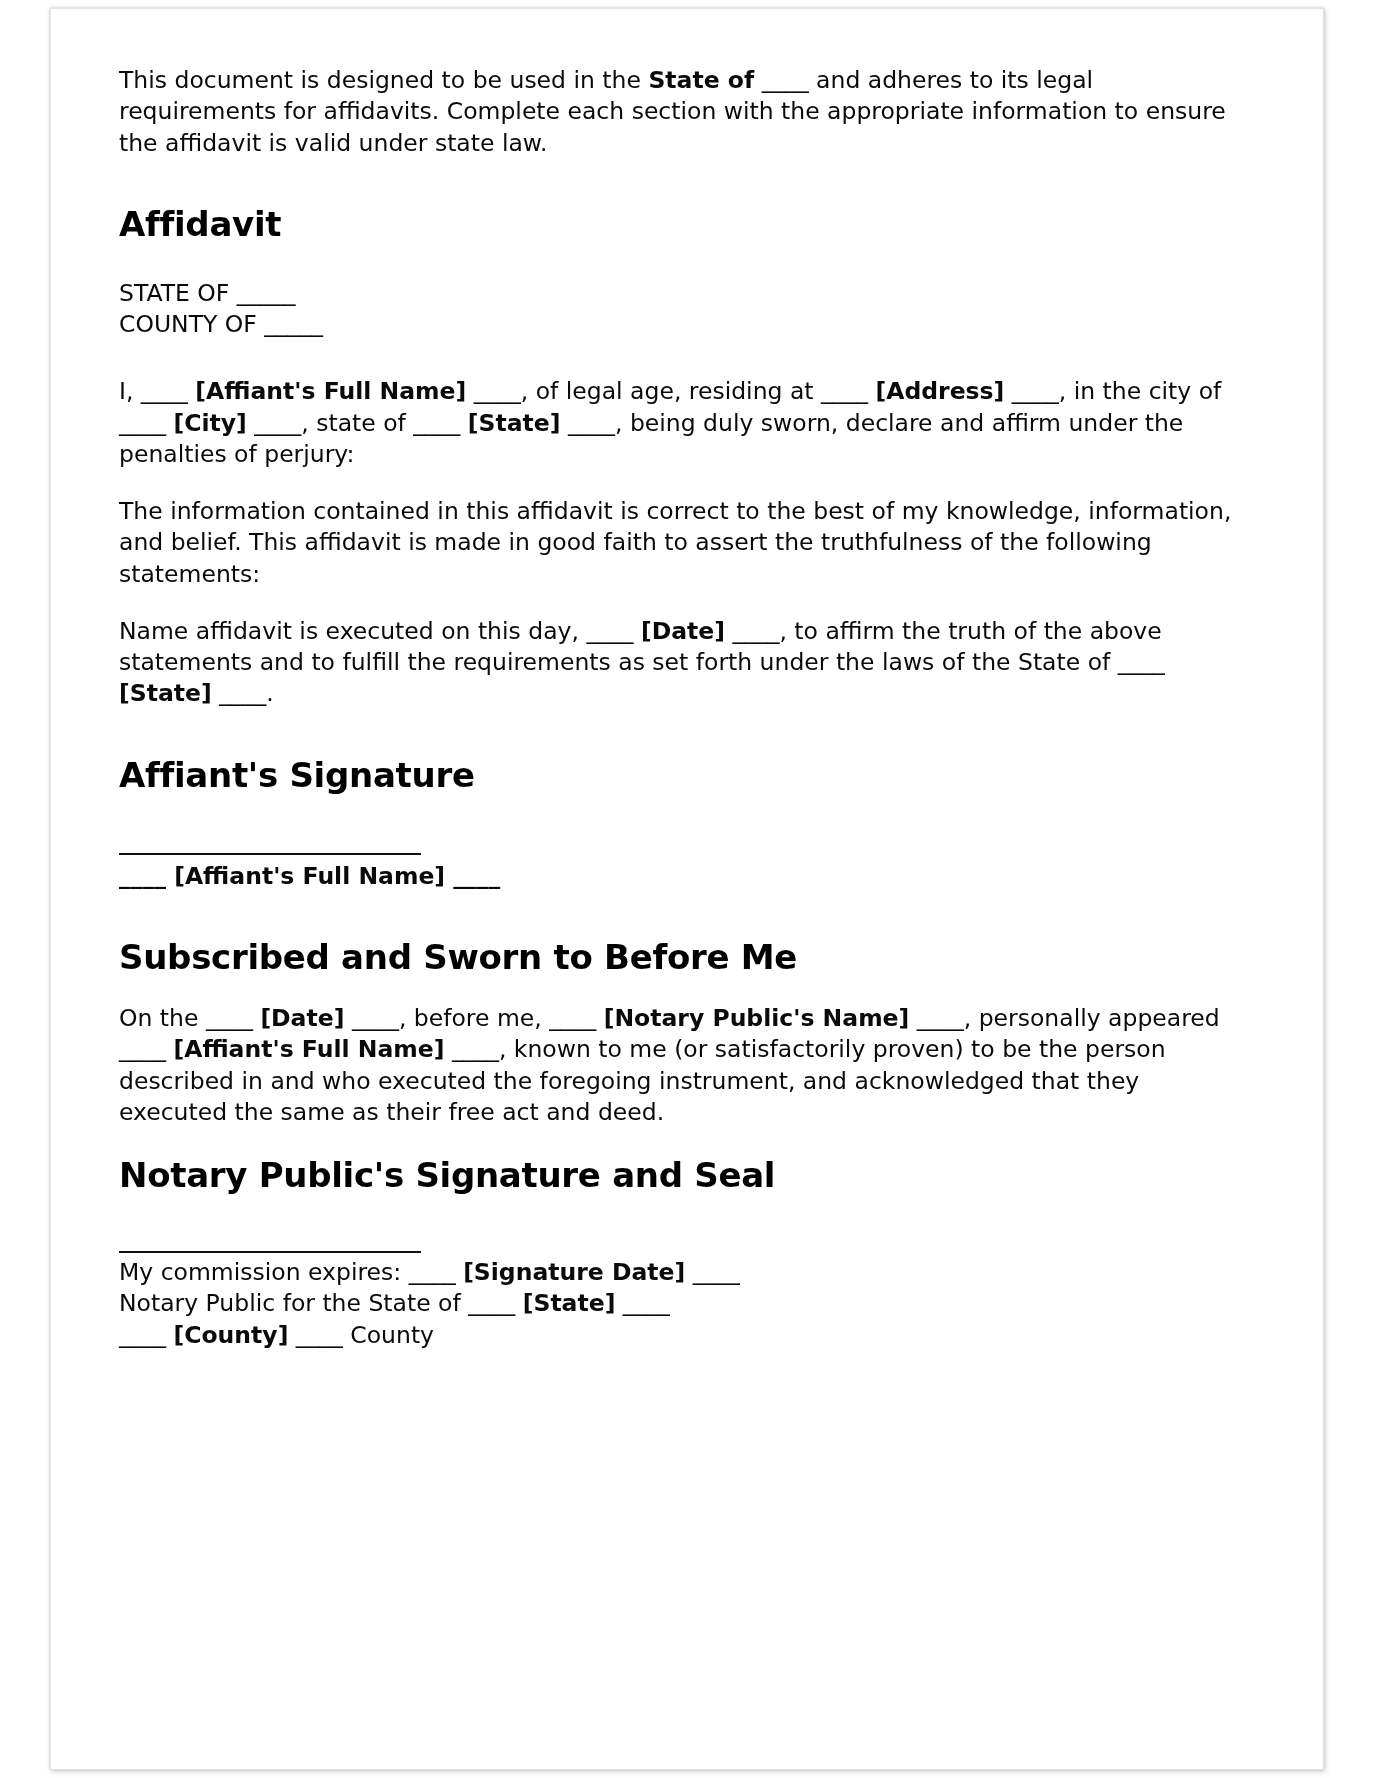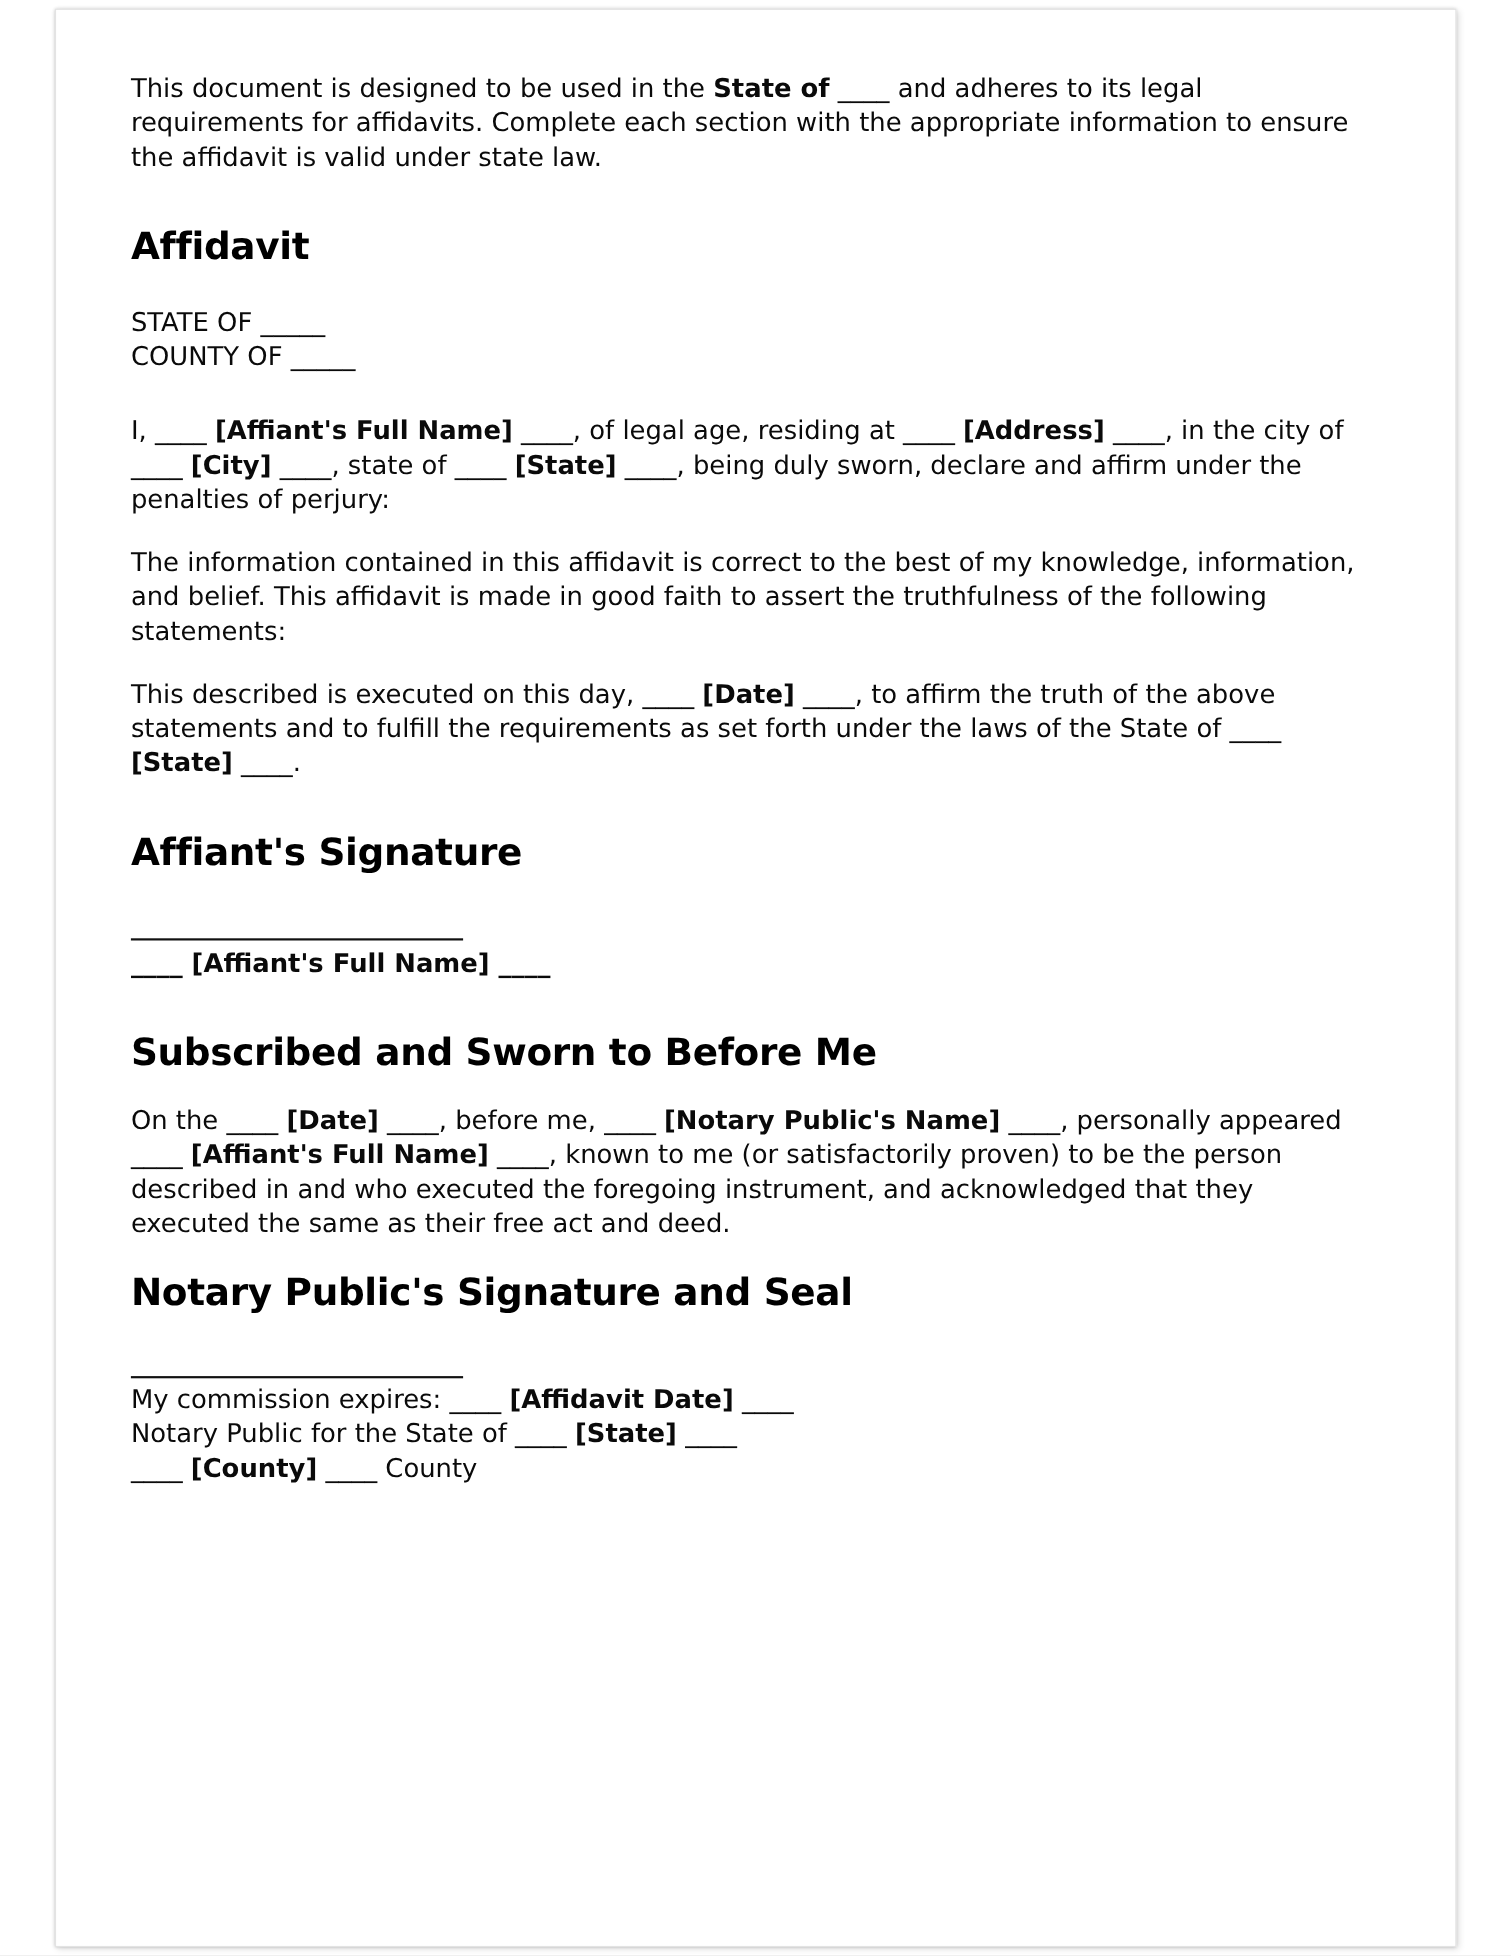--- a/index.html
+++ b/index.html
@@ -134,37 +134,37 @@
       <div class="plain-block">
         <div>STATE OF _____</div>
         <div>COUNTY OF _____</div>
       </div>
 
       <p class="body addr"><span>I, ____ </span><b>[Affiant's Full Name]</b><span> ____, of legal age, residing at ____ </span><b>[Address]</b><span> ____, in the city of ____ </span><b>[City]</b><span> ____, state of ____ </span><b>[State]</b><span> ____, being duly sworn, declare and affirm under the penalties of perjury:</span></p>
 
       <p class="body">The information contained in this affidavit is correct to the best of my knowledge, information, and belief. This affidavit is made in good faith to assert the truthfulness of the following statements:</p>
 
 
-      <p class="body"><span>This described is executed on this day, ____ </span><b>[Date]</b><span> ____, to affirm the truth of the above statements and to fulfill the requirements as set forth under the laws of the State of ____ </span><b>[State]</b><span> ____.</span></p>
+      <p class="body"><span>Name affidavit is executed on this day, ____ </span><b>[Date]</b><span> ____, to affirm the truth of the above statements and to fulfill the requirements as set forth under the laws of the State of ____ </span><b>[State]</b><span> ____.</span></p>
 
       <h2 class="section-title">Affiant's Signature</h2>
 
       <div class="sig-rule"></div>
 
       <div class="sig-name"><b>____ </b><b>[Affiant's Full Name]</b><b> ____</b></div>
 
       <h2 class="section-title">Subscribed and Sworn to Before Me</h2>
 
       <p class="body"><span>On the ____ </span><b>[Date]</b><span> ____, before me, ____ </span><b>[Notary Public's Name]</b><span> ____, personally appeared ____ </span><b>[Affiant's Full Name]</b><span> ____, known to me (or satisfactorily proven) to be the person described in and who executed the foregoing instrument, and acknowledged that they executed the same as their free act and deed.</span></p>
 
       <h2 class="section-title tight">Notary Public's Signature and Seal</h2>
 
       <div class="sig-rule notary"></div>
 
       <div class="commission">
-        <div><span>My commission expires: ____ </span><b>[Affidavit Date]</b><span> ____</span></div>
+        <div><span>My commission expires: ____ </span><b>[Signature Date]</b><span> ____</span></div>
         <div><span>Notary Public for the State of ____ </span><b>[State]</b><span> ____</span></div>
         <div><span>____ </span><b>[County]</b><span> ____ County</span></div>
       </div>
 
     </div>
   </div>
 </div>
 
 </body></html>

